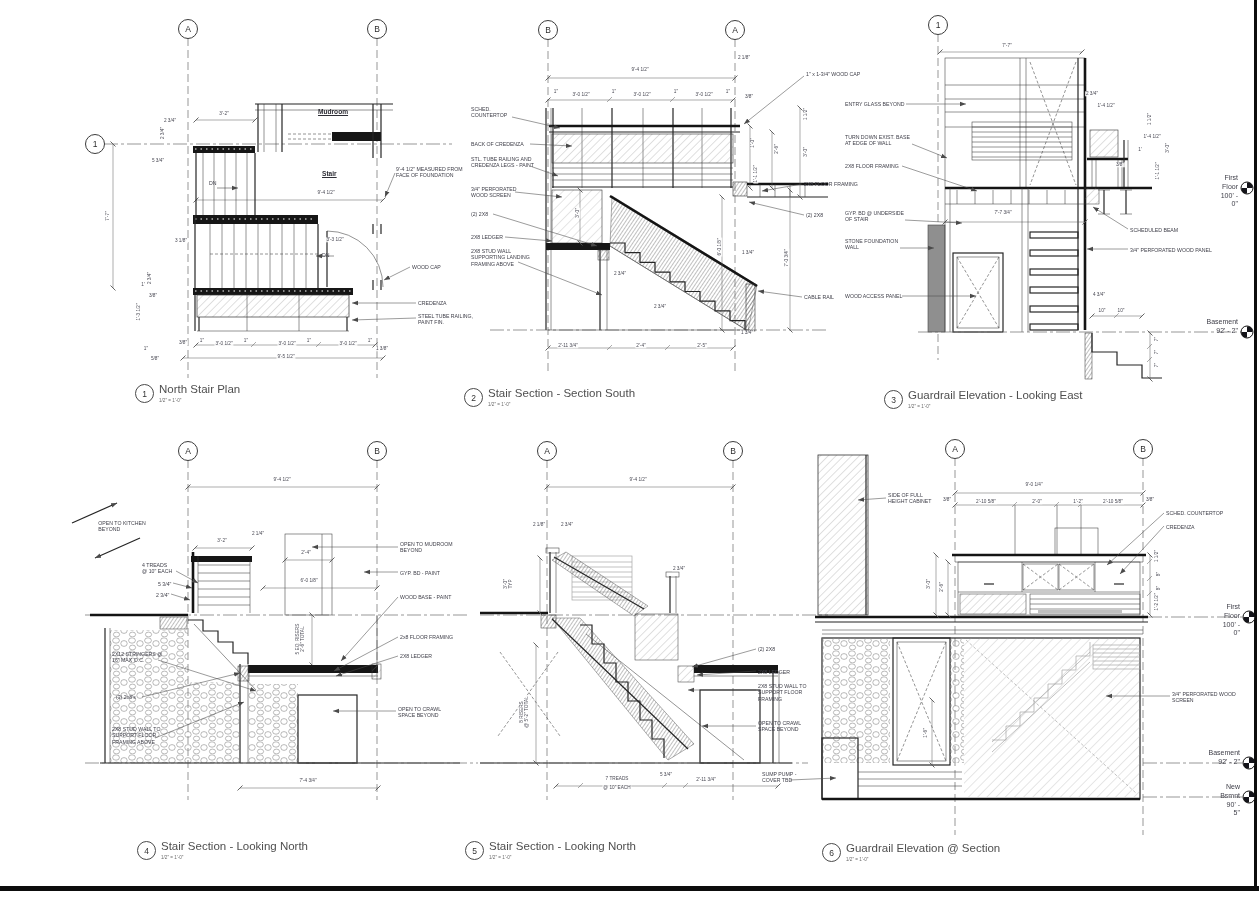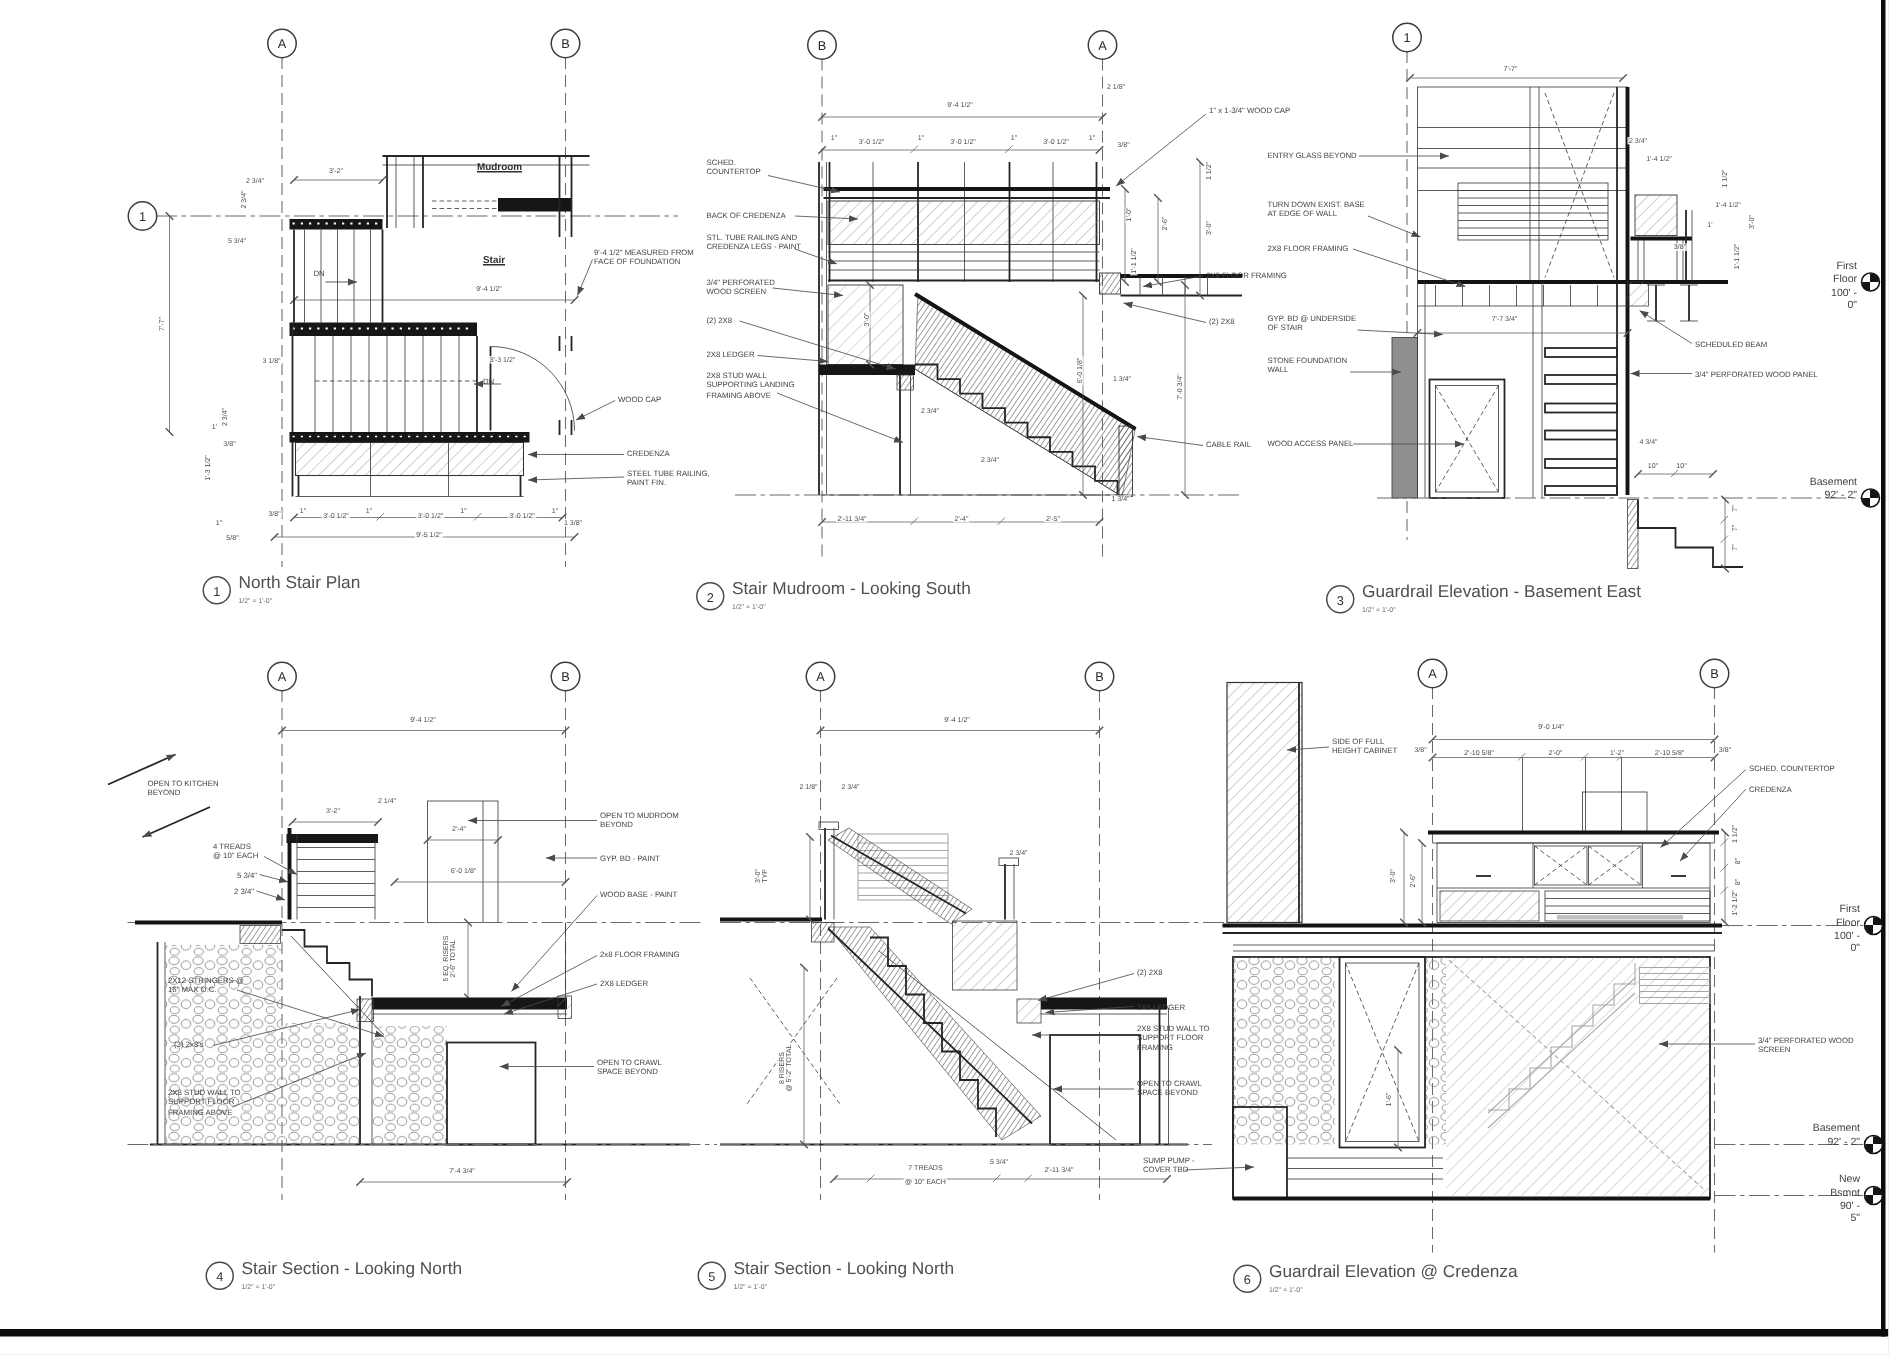--- a/index.html
+++ b/index.html
@@ -644,49 +644,49 @@
       <div class="title-row" style="left: 135px; top: 384px;">
         <div class="title-circle">1</div>
         <div>
           <div class="title-text">North Stair Plan</div>
           <div class="title-scale">1/2" = 1'-0"</div>
         </div>
       </div>
       <div class="title-row" style="left: 464px; top: 388px;">
         <div class="title-circle">2</div>
         <div>
-          <div class="title-text">Stair Mudroom - Looking South</div>
+          <div class="title-text">Stair Section - Section South</div>
           <div class="title-scale">1/2" = 1'-0"</div>
         </div>
       </div>
       <div class="title-row" style="left: 884px; top: 390px;">
         <div class="title-circle">3</div>
         <div>
-          <div class="title-text">Guardrail Elevation - Basement East</div>
+          <div class="title-text">Guardrail Elevation - Looking East</div>
           <div class="title-scale">1/2" = 1'-0"</div>
         </div>
       </div>
       <div class="title-row" style="left: 137px; top: 841px;">
         <div class="title-circle">4</div>
         <div>
           <div class="title-text">Stair Section - Looking North</div>
           <div class="title-scale">1/2" = 1'-0"</div>
         </div>
       </div>
       <div class="title-row" style="left: 465px; top: 841px;">
         <div class="title-circle">5</div>
         <div>
           <div class="title-text">Stair Section - Looking North</div>
           <div class="title-scale">1/2" = 1'-0"</div>
         </div>
       </div>
       <div class="title-row" style="left: 822px; top: 843px;">
         <div class="title-circle">6</div>
         <div>
-          <div class="title-text">Guardrail Elevation @ Credenza</div>
+          <div class="title-text">Guardrail Elevation @ Section</div>
           <div class="title-scale">1/2" = 1'-0"</div>
         </div>
       </div>
       <div class="lvl" style="left: 1238px; top: 174px;">
         <span class="nm">First Floor</span>
         <span class="el">100' - 0"</span>
       </div>
       <div class="marker" style="left: 1247px; top: 188px;"></div>
       <div class="lvl" style="left: 1238px; top: 318px;">
         <span class="nm">Basement</span>

